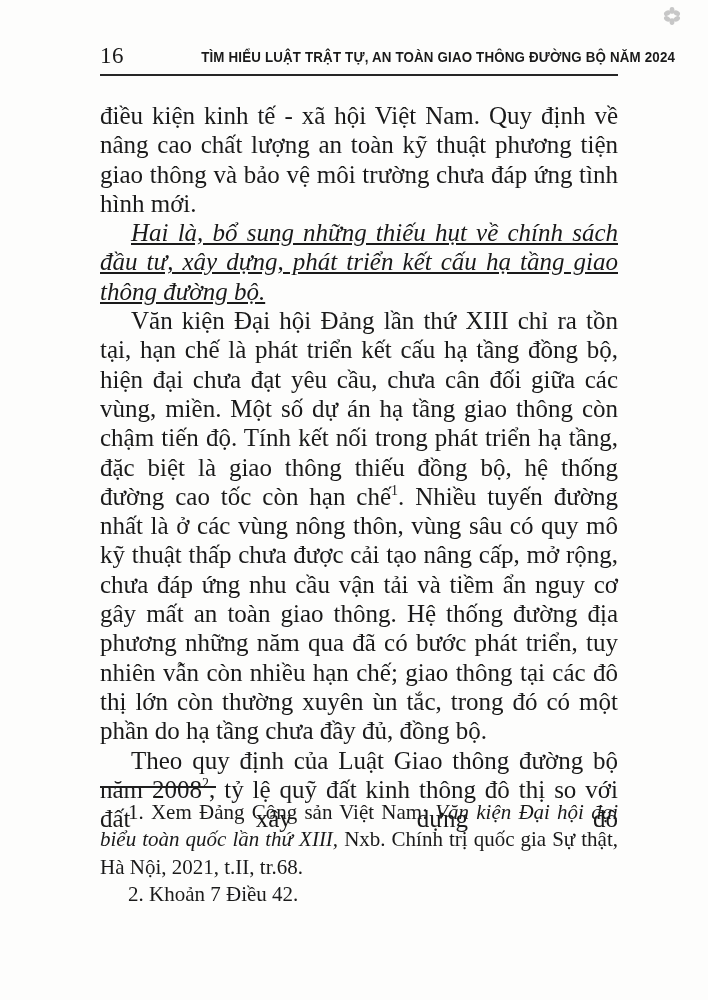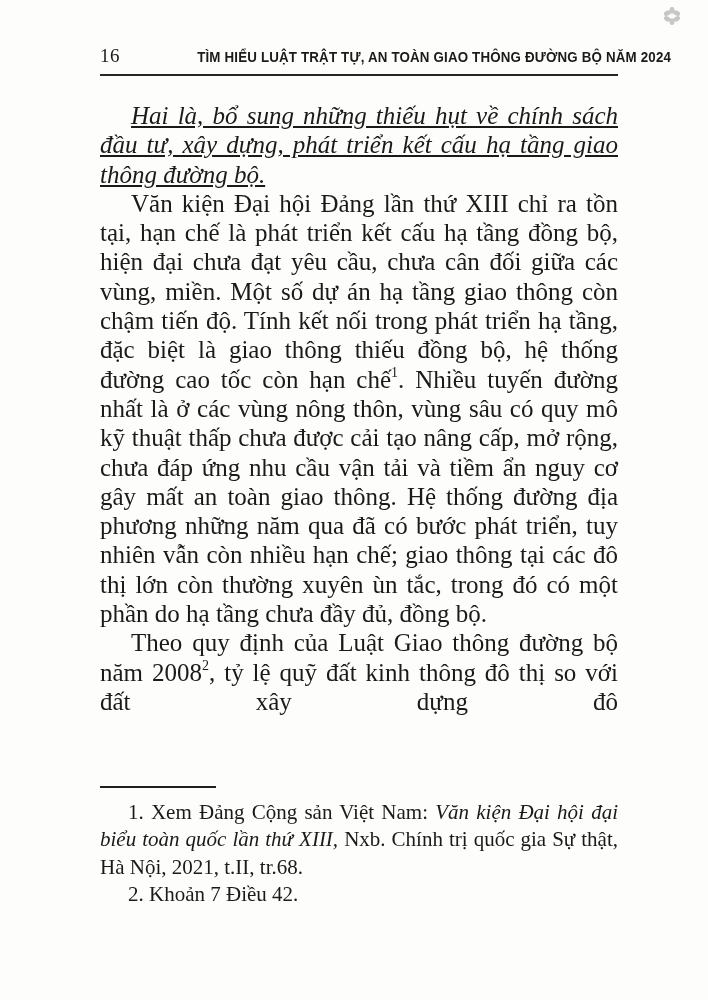--- a/index.html
+++ b/index.html
@@ -31,21 +31,21 @@
     top: 44px;
     left: 100px;
     right: 90px;
     display: flex;
     justify-content: space-between;
     align-items: flex-end;
     border-bottom: 2px solid #262626;
     padding-bottom: 7px;
   }
   .page-number {
-    font-size: 19px;
+    font-size: 23px;
     line-height: 23px;
     letter-spacing: 0.5px;
   }
   .running-title {
     display: inline-block;
     transform: scaleX(0.86);
     transform-origin: 100% 100%;
     white-space: nowrap;
     font-family: "Liberation Sans", "DejaVu Sans", sans-serif;
     font-weight: bold;
@@ -115,20 +115,21 @@
       <circle cx="10" cy="10" r="1.6" fill="#fdfdfc"></circle>
     </g>
   </svg>
 
   <header class="running-header">
     <span class="page-number">16</span>
     <span class="running-title">TÌM HIỂU LUẬT TRẬT TỰ, AN TOÀN GIAO THÔNG ĐƯỜNG BỘ NĂM 2024</span>
   </header>
 
   <main class="body-text">
+    <p class="no-indent">điều kiện kinh tế - xã hội Việt Nam. Quy định về nâng cao chất lượng an toàn kỹ thuật phương tiện giao thông và bảo vệ môi trường chưa đáp ứng tình hình mới.</p>
     <p class="em">Hai là, bổ sung những thiếu hụt về chính sách đầu tư, xây dựng, phát triển kết cấu hạ tầng giao thông đường bộ.</p>
     <p><span>Văn kiện Đại hội Đảng lần thứ XIII chỉ ra tồn tại, hạn chế là phát triển kết cấu hạ tầng đồng bộ, hiện đại chưa đạt yêu cầu, chưa cân đối giữa các vùng, miền. Một số dự án hạ tầng giao thông còn chậm tiến độ. Tính kết nối trong phát triển hạ tầng, đặc biệt là giao thông thiếu đồng bộ, hệ thống đường cao tốc còn hạn chế</span><sup class="fnref">1</sup><span>. Nhiều tuyến đường nhất là ở các vùng nông thôn, vùng sâu có quy mô kỹ thuật thấp chưa được cải tạo nâng cấp, mở rộng, chưa đáp ứng nhu cầu vận tải và tiềm ẩn nguy cơ gây mất an toàn giao thông. Hệ thống đường địa phương những năm qua đã có bước phát triển, tuy nhiên vẫn còn nhiều hạn chế; giao thông tại các đô thị lớn còn thường xuyên ùn tắc, trong đó có một phần do hạ tầng chưa đầy đủ, đồng bộ.</span></p>
     <p class="continued"><span>Theo quy định của Luật Giao thông đường bộ năm 2008</span><sup class="fnref">2</sup><span>, tỷ lệ quỹ đất kinh thông đô thị so với đất xây dựng đô</span></p>
   </main>
 
   <footer class="footnote-section">
     <div class="footnote-rule"></div>
     <p class="first"><span>1. Xem Đảng Cộng sản Việt Nam: </span><i>Văn kiện Đại hội đại biểu toàn quốc lần thứ XIII,</i><span> Nxb. Chính trị quốc gia Sự thật, Hà Nội, 2021, t.II, tr.68.</span></p>
     <p>2. Khoản 7 Điều 42.</p>
   </footer>

